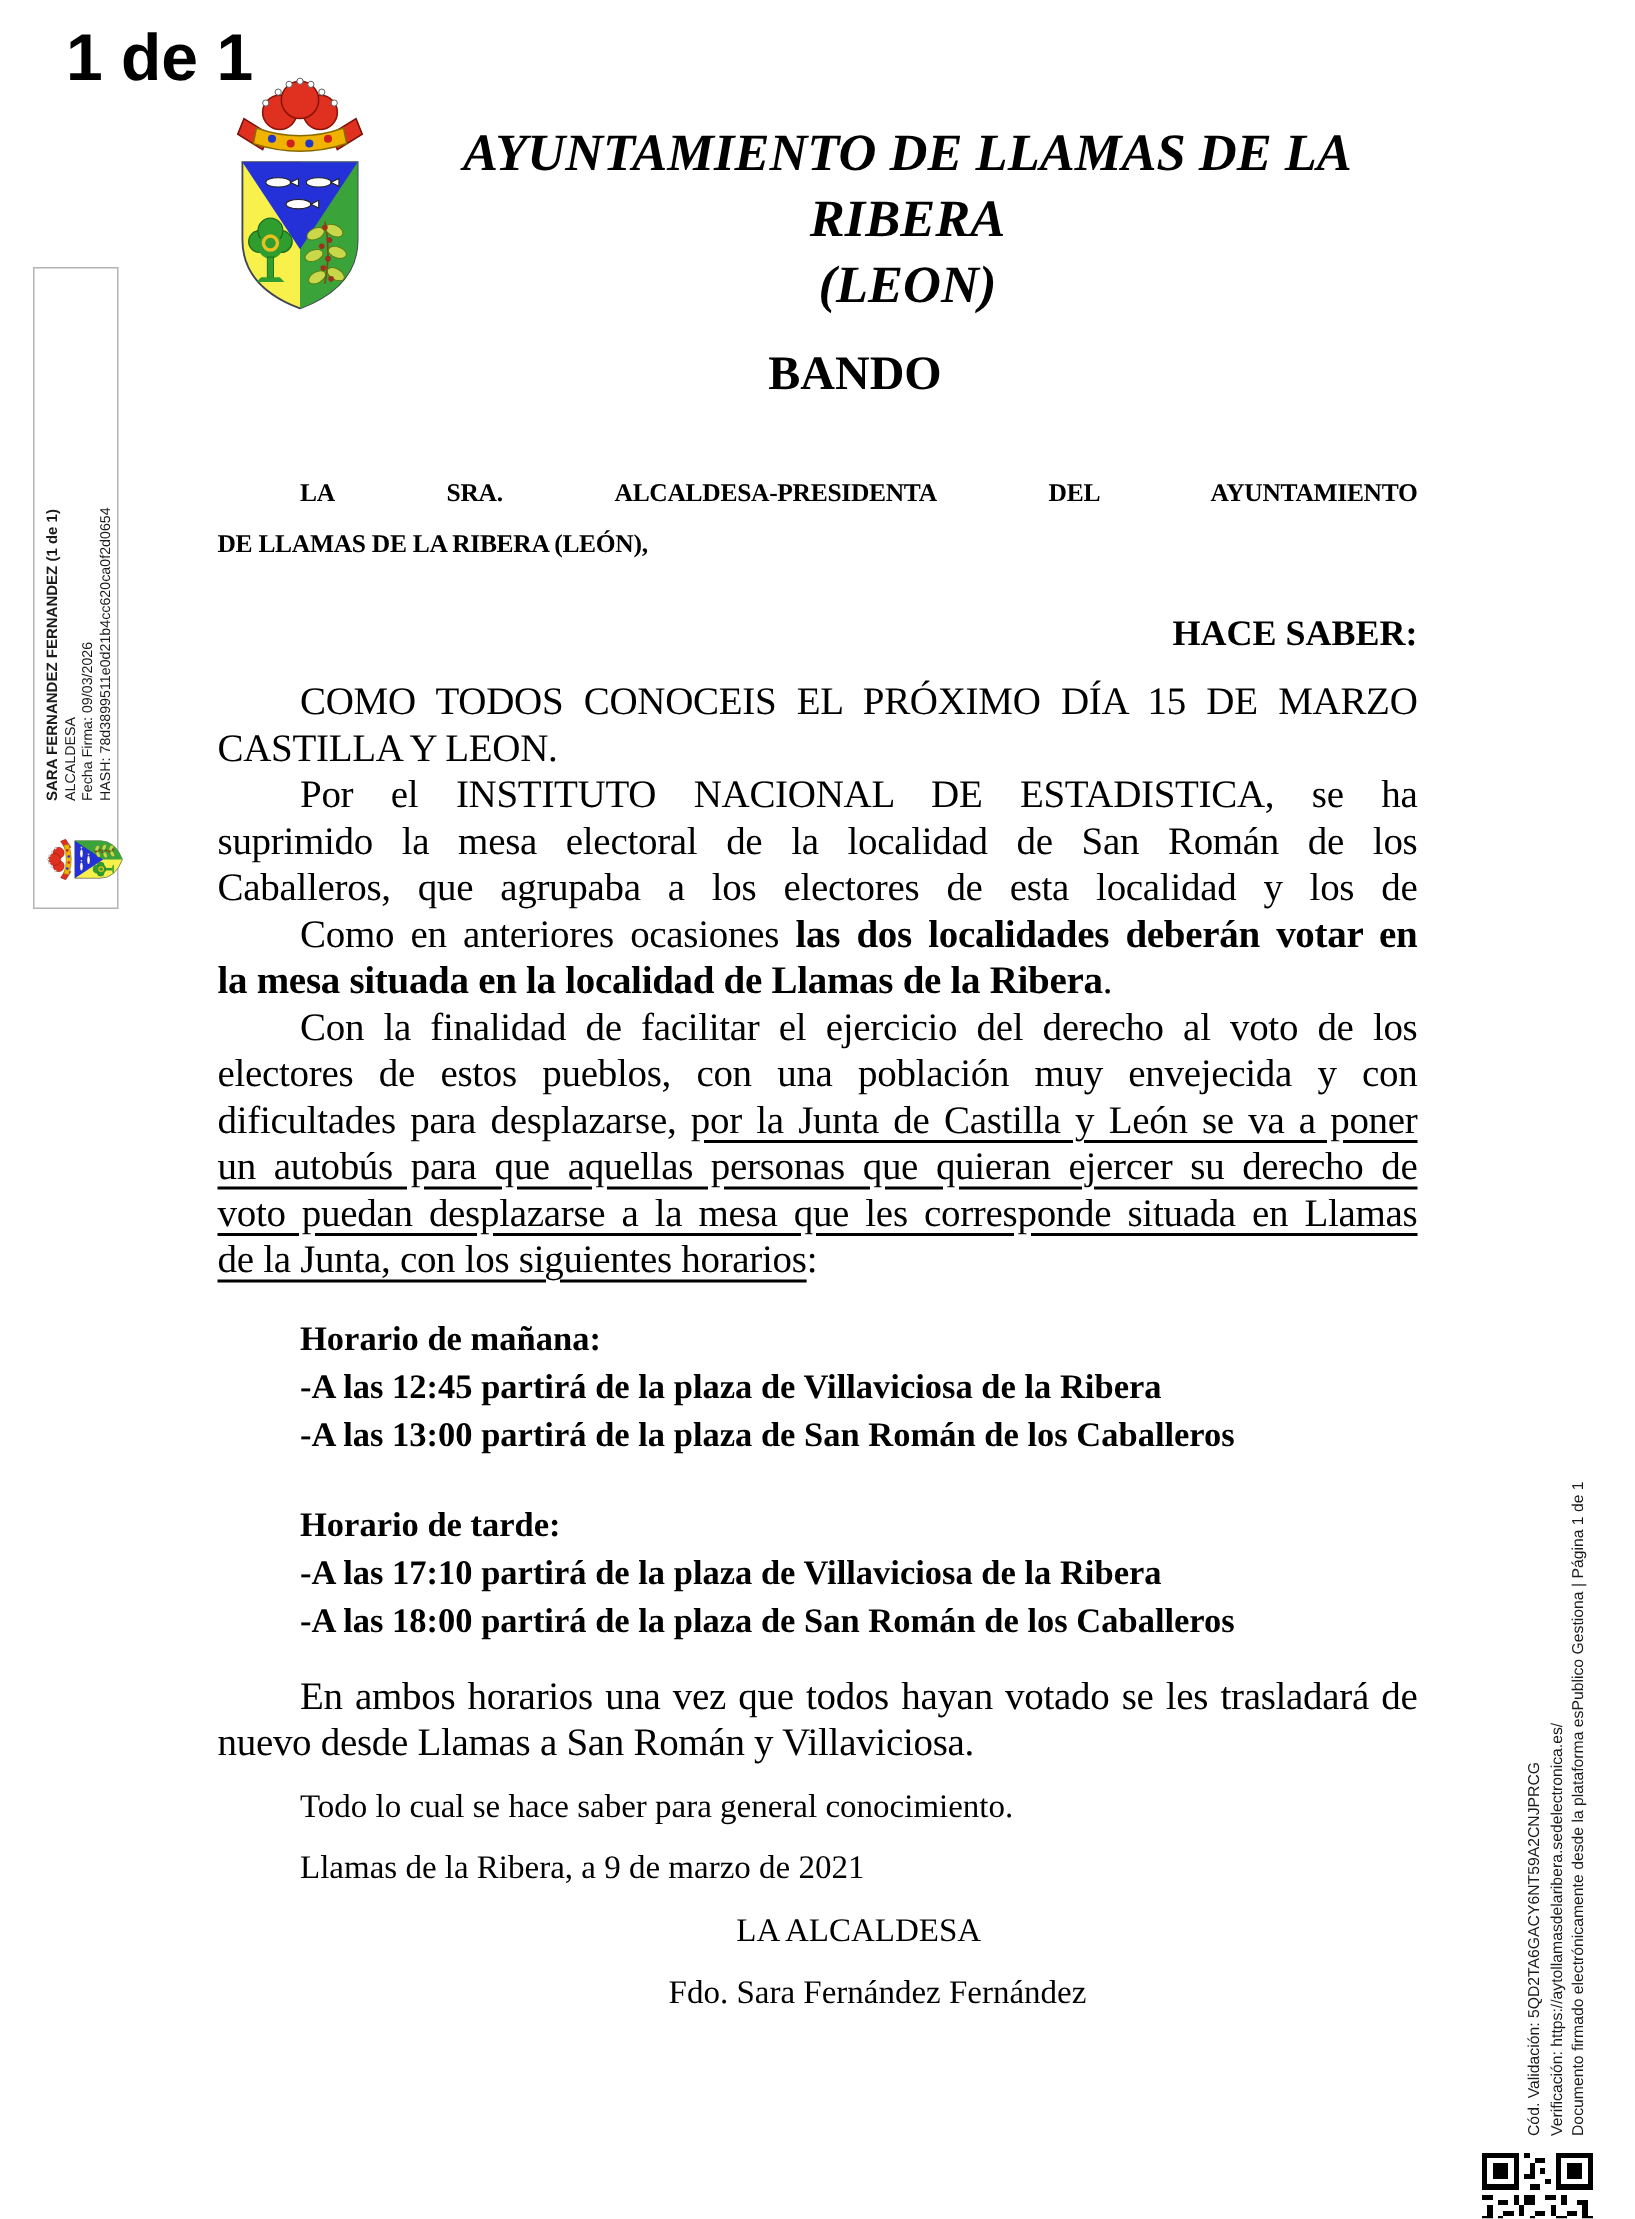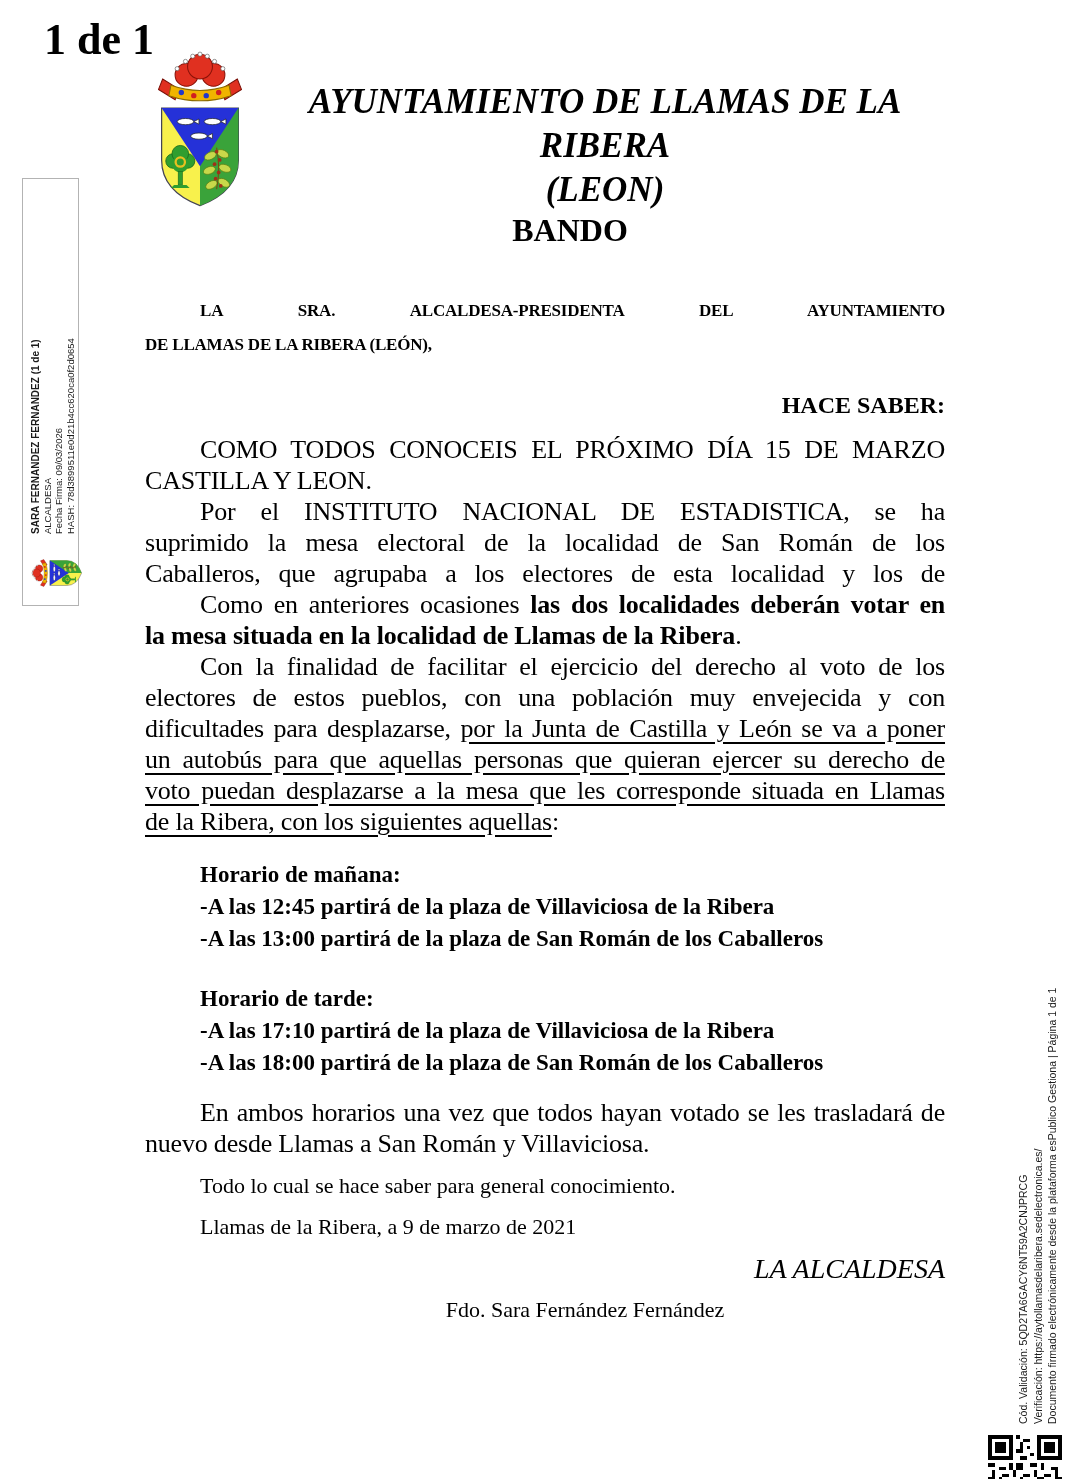--- a/index.html
+++ b/index.html
@@ -1,27 +1,27 @@
 <!DOCTYPE html>
 <html><head>
 <meta charset="utf-8">
 <style>
   html,body{margin:0;padding:0;background:#fff;}
   .page{position:relative;width:1090px;height:1479px;background:#ffffff;overflow:hidden;
         font-family:"Liberation Serif",serif;color:#000;}
 
   .page-indicator{position:absolute;left:44px;top:14px;
-        font-family:Liberation Serif, serif;font-weight:bold;font-size:44px;}
+        font-family:Liberation Sans, sans-serif;font-weight:bold;font-size:44px;}
 
   .coa-large{position:absolute;left:148px;top:50px;width:104px;height:166px;}
 
   .title-block{position:absolute;left:252px;top:80px;width:706px;text-align:center;
         font-weight:bold;font-style:italic;font-size:35px;line-height:44px;}
 
-  .main-col{position:absolute;left:145px;top:212px;width:800px;}
+  .main-col{position:absolute;left:145px;top:230px;width:800px;}
 
   .bando{font-weight:bold;font-size:32px;line-height:36px;text-align:center;
         padding-left:50px;margin:0 0 46px 0;}
 
   .para{font-size:26px;line-height:31px;letter-spacing:-0.2px;margin:0;}
   .para .line{text-align:justify;text-align-last:justify;}
   .para .line.last{text-align-last:left;}
   .para .line.first{text-indent:55px;}
   .para.bold-para{font-weight:bold;font-size:17px;line-height:34px;margin-top:28px;}
   .seg-b{font-weight:bold;}
@@ -31,21 +31,21 @@
         padding-left:30px;margin-top:26px;}
   .p-after-hs{margin-top:12px;}
 
   .schedule{font-weight:bold;font-size:23px;line-height:32px;margin-left:55px;margin-top:22px;}
   .schedule .gap{height:28px;}
 
   .single{font-size:22px;line-height:33px;text-indent:55px;margin:0;}
   .p5{margin-top:18px;}
   .p6{margin-top:10px;}
   .dateline{margin-top:8px;}
-  .sig-role{font-size:28px;line-height:33px;text-align:right;padding-left:55px;margin-top:9px;font-style:italic;}
+  .sig-role{font-size:22px;line-height:33px;text-align:center;padding-left:55px;margin-top:9px;}
   .sig-name{font-size:22px;line-height:33px;text-align:center;padding-left:80px;margin-top:8px;}
 
   
   .left-box{position:absolute;left:22px;top:178px;width:55px;height:426px;
         border:1px solid #b3b3b3;background:#fff;}
   .left-rot{position:absolute;left:7px;top:355px;width:262px;height:46px;
         transform:rotate(-90deg);transform-origin:0 0;
         font-family:"Liberation Sans",sans-serif;font-size:9.5px;line-height:11.5px;color:#1a1a1a;}
   .left-rot .signer{font-weight:bold;font-size:10px;}
   .coa-small-wrap{position:absolute;left:8px;top:412px;width:36px;height:54px;
@@ -159,21 +159,21 @@
     <div class="para">
         <div class="line first"><span class="seg-n">Como en anteriores ocasiones </span><span class="seg-b">las dos localidades deberán votar en</span></div>
         <div class="line last"><span class="seg-b">la mesa situada en la localidad de Llamas de la Ribera</span><span class="seg-n">.</span></div>
       </div>
     <div class="para">
         <div class="line first"><span class="seg-n">Con la finalidad de facilitar el ejercicio del derecho al voto de los</span></div>
         <div class="line"><span class="seg-n">electores de estos pueblos, con una población muy envejecida y con</span></div>
         <div class="line"><span class="seg-n">dificultades para desplazarse, </span><span class="seg-u">por la Junta de Castilla y León se va a poner</span></div>
         <div class="line"><span class="seg-u">un autobús para que aquellas personas que quieran ejercer su derecho de</span></div>
         <div class="line"><span class="seg-u">voto puedan desplazarse a la mesa que les corresponde situada en Llamas</span></div>
-        <div class="line last"><span class="seg-u">de la Ribera, con los siguientes aquellas</span><span class="seg-n">:</span></div>
+        <div class="line last"><span class="seg-u">de la Junta, con los siguientes horarios</span><span class="seg-n">:</span></div>
       </div>
 
     <div class="schedule">
       <div>Horario de mañana:</div>
       <div>-A las 12:45 partirá de la plaza de Villaviciosa de la Ribera</div>
       <div>-A las 13:00 partirá de la plaza de San Román de los Caballeros</div>
       <div class="gap"></div>
       <div>Horario de tarde:</div>
       <div>-A las 17:10 partirá de la plaza de Villaviciosa de la Ribera</div>
       <div>-A las 18:00 partirá de la plaza de San Román de los Caballeros</div>

